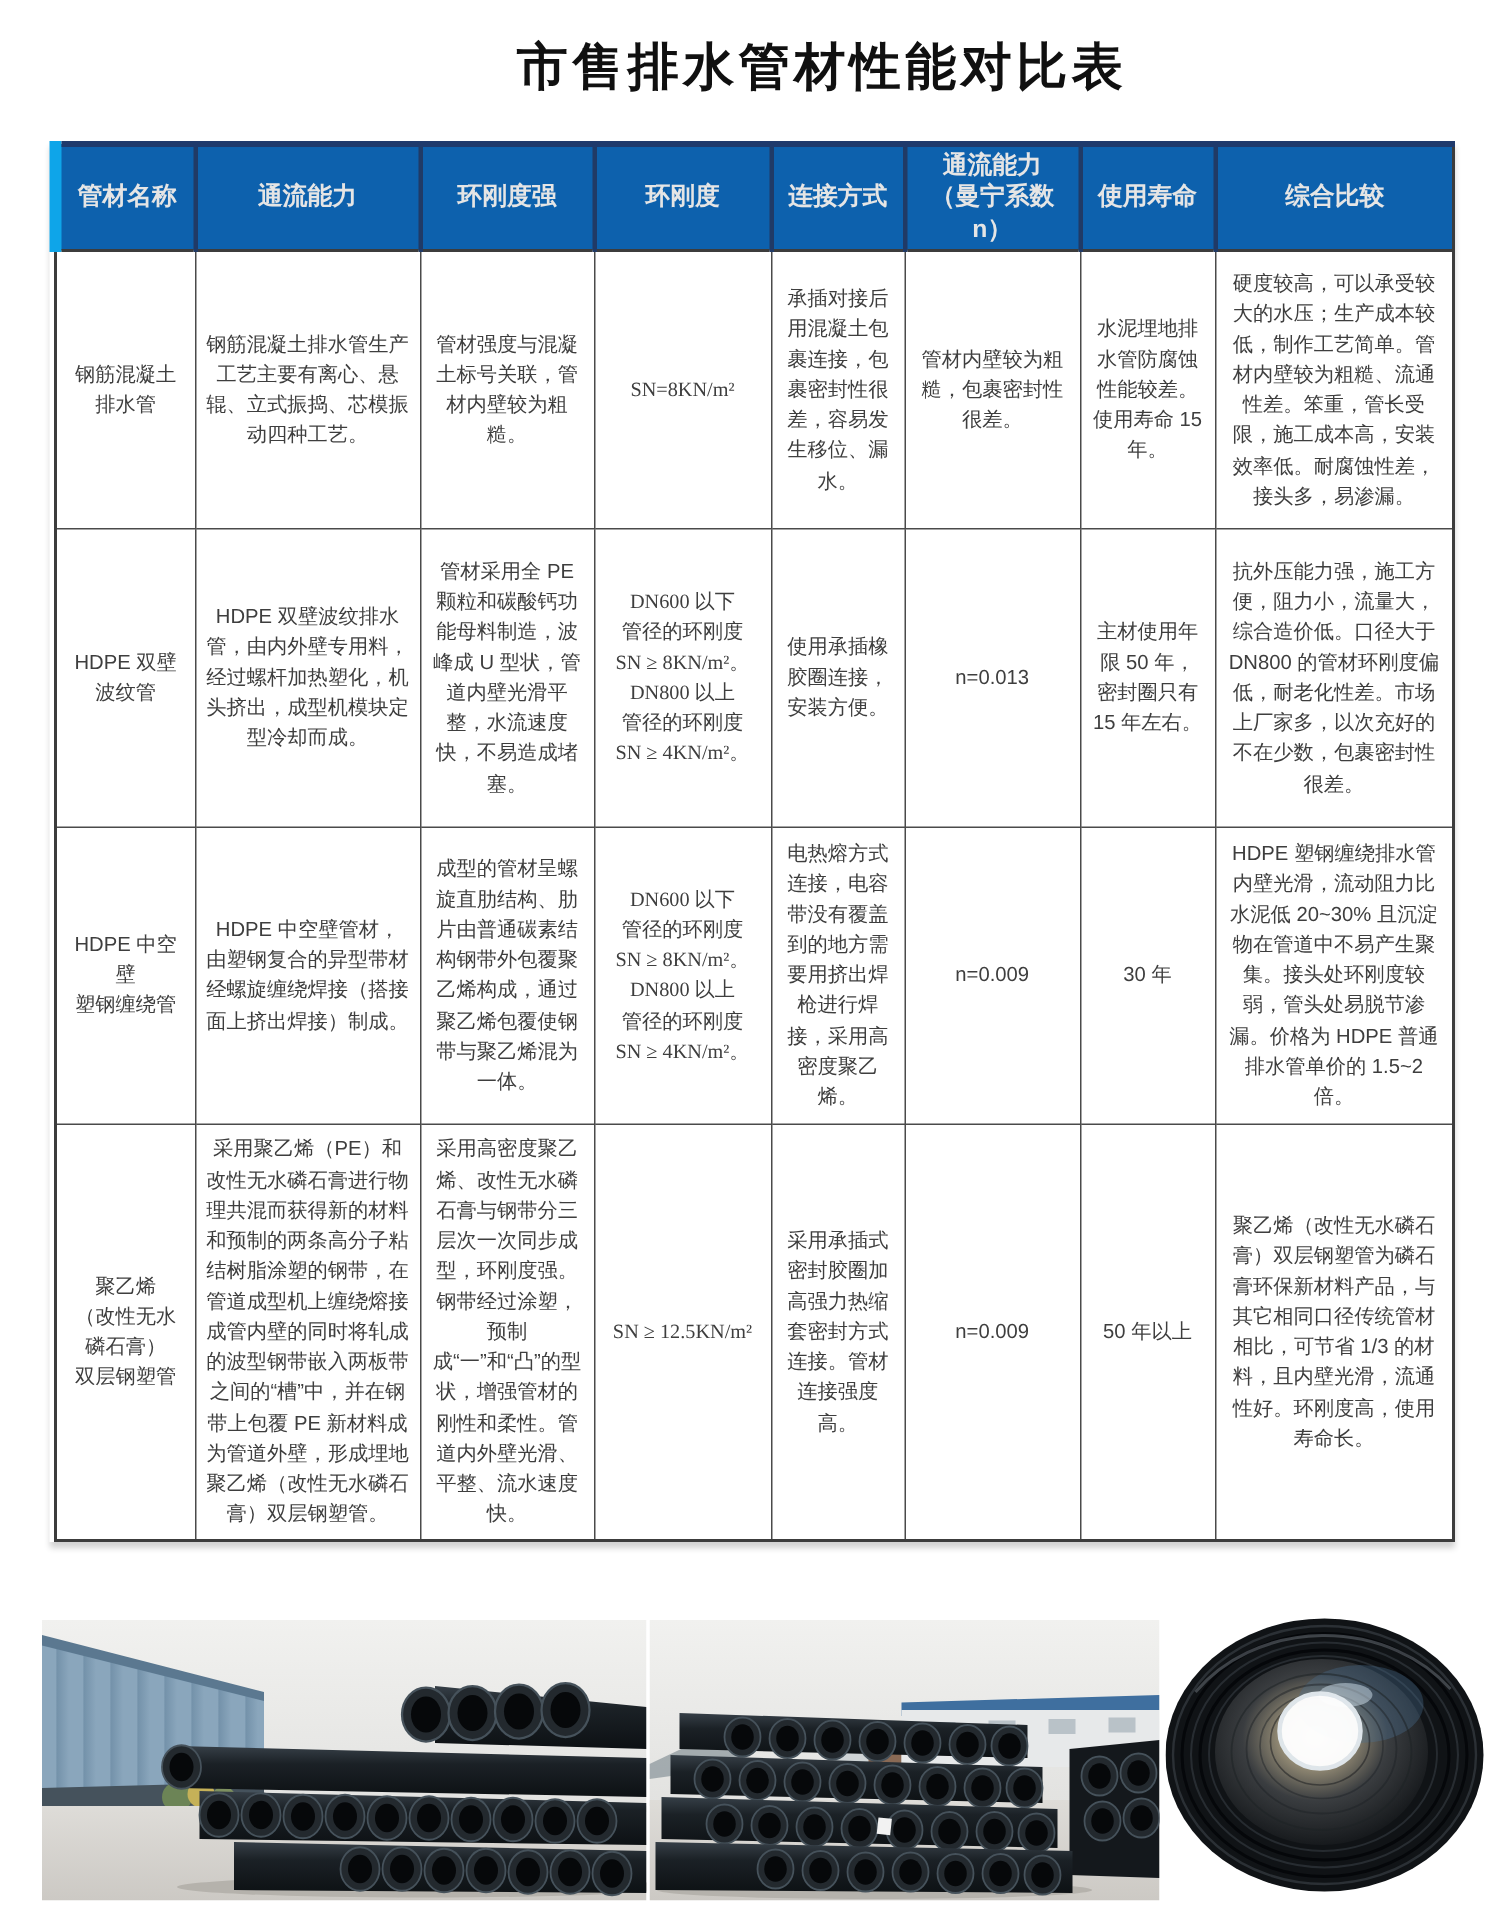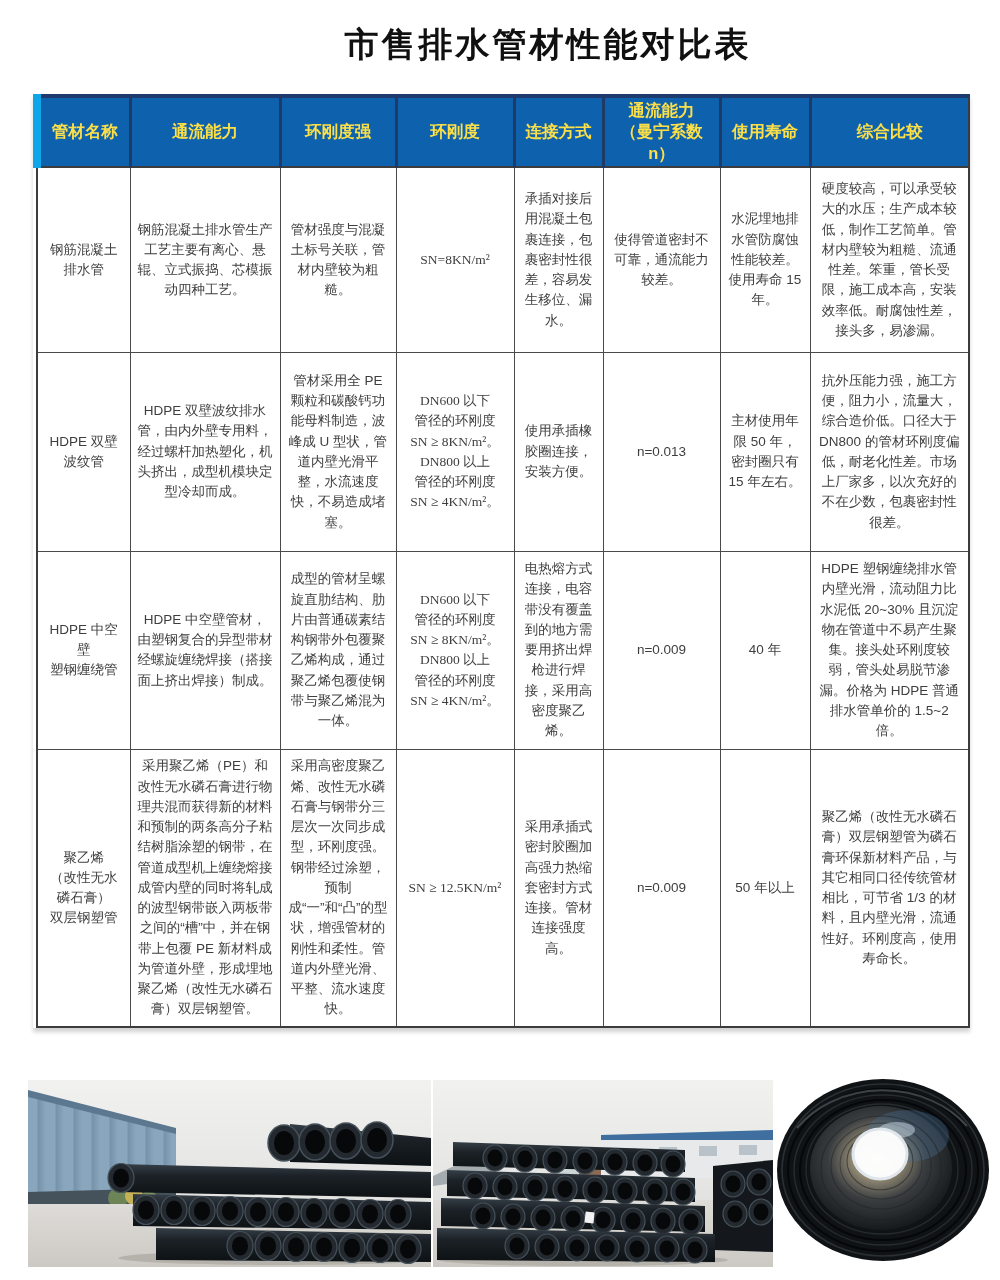--- a/index.html
+++ b/index.html
@@ -5,21 +5,21 @@
   html,body{margin:0;padding:0;background:#ffffff;}
   .page{position:relative;width:1000px;height:1280px;background:#ffffff;overflow:hidden;
         font-family:"Liberation Sans","DejaVu Sans",sans-serif;}
   .title{position:absolute;top:22px;left:0;width:100%;text-align:center;
          font-size:34px;font-weight:700;color:#101010;letter-spacing:3px;padding-left:48px;}
   .tablewrap{position:absolute;left:33px;top:94px;width:934px;}
   table.cmp{border-collapse:collapse;table-layout:fixed;width:100%;
             border:2px solid #3c3c3c;border-top:4px solid #1f3a6c;
             box-shadow:0 4px 4px rgba(0,0,0,.18);background:#fff;}
   table.cmp thead tr{height:59px;}
-  table.cmp th{background:#0d61ad;color:#fde047;font-size:16.5px;font-weight:700;
+  table.cmp th{background:#0d61ad;color:#e5e5e5;font-size:16.5px;font-weight:700;
                border-left:3px solid #203a66;border-bottom:2px solid #3c3c3c;
                padding:2px 3px;white-space:pre-line;line-height:1.3;}
   table.cmp th:first-child{border-left:8px solid #0ea5e9;}
   table.cmp td{border:1px solid #4a4a4a;color:#3e3e3e;font-size:13.5px;line-height:1.5;
                padding:4px 7px;vertical-align:middle;text-align:center;font-weight:500;}
   td.just{text-align:justify;text-align-last:center;}
   td.pre{white-space:pre-line;font-family:Liberation Serif, serif;}
   td.name{font-size:14px;white-space:pre-line;}
   tr.r1{height:185px;} tr.r2{height:199px;} tr.r3{height:198px;} tr.r4{height:278px;}
   .photo{position:absolute;display:block;}
@@ -60,21 +60,21 @@
         </tr>
       </thead>
       <tbody>
         <tr class="r1">
           <td class="name">钢筋混凝土
 排水管</td>
           <td class="just">钢筋混凝土排水管生产工艺主要有离心、悬辊、立式振捣、芯模振动四种工艺。</td>
           <td class="just">管材强度与混凝土标号关联，管材内壁较为粗糙。</td>
           <td class="pre">SN=8KN/m²</td>
           <td class="just">承插对接后用混凝土包裹连接，包裹密封性很差，容易发生移位、漏水。</td>
-          <td class="just">使得管道密封不可靠，通流能力较差。</td>
+          <td class="just">管材内壁较为粗糙，包裹密封性很差。</td>
           <td class="just">水泥埋地排水管防腐蚀性能较差。使用寿命 15 年。</td>
           <td class="just">硬度较高，可以承受较大的水压；生产成本较低，制作工艺简单。管材内壁较为粗糙、流通性差。笨重，管长受限，施工成本高，安装效率低。耐腐蚀性差，接头多，易渗漏。</td>
         </tr>
         <tr class="r2">
           <td class="name">HDPE 双壁
 波纹管</td>
           <td class="just">HDPE 双壁波纹排水管，由内外壁专用料，经过螺杆加热塑化，机头挤出，成型机模块定型冷却而成。</td>
           <td class="just">管材采用全 PE 颗粒和碳酸钙功能母料制造，波峰成 U 型状，管道内壁光滑平整，水流速度快，不易造成堵塞。</td>
           <td class="pre">DN600 以下
 管径的环刚度
@@ -93,21 +93,21 @@
           <td class="just">HDPE 中空壁管材，由塑钢复合的异型带材经螺旋缠绕焊接（搭接面上挤出焊接）制成。</td>
           <td class="just">成型的管材呈螺旋直肋结构、肋片由普通碳素结构钢带外包覆聚乙烯构成，通过聚乙烯包覆使钢带与聚乙烯混为一体。</td>
           <td class="pre">DN600 以下
 管径的环刚度
 SN ≥ 8KN/m²。
 DN800 以上
 管径的环刚度
 SN ≥ 4KN/m²。</td>
           <td class="just">电热熔方式连接，电容带没有覆盖到的地方需要用挤出焊枪进行焊接，采用高密度聚乙烯。</td>
           <td>n=0.009</td>
-          <td>40 年</td>
+          <td>30 年</td>
           <td class="just">HDPE 塑钢缠绕排水管内壁光滑，流动阻力比水泥低 20~30% 且沉淀物在管道中不易产生聚集。接头处环刚度较弱，管头处易脱节渗漏。价格为 HDPE 普通排水管单价的 1.5~2 倍。</td>
         </tr>
         <tr class="r4">
           <td class="name">聚乙烯
 （改性无水
 磷石膏）
 双层钢塑管</td>
           <td class="just">采用聚乙烯（PE）和改性无水磷石膏进行物理共混而获得新的材料和预制的两条高分子粘结树脂涂塑的钢带，在管道成型机上缠绕熔接成管内壁的同时将轧成的波型钢带嵌入两板带之间的“槽”中，并在钢带上包覆 PE 新材料成为管道外壁，形成埋地聚乙烯（改性无水磷石膏）双层钢塑管。</td>
           <td class="just">采用高密度聚乙烯、改性无水磷石膏与钢带分三层次一次同步成型，环刚度强。钢带经过涂塑，预制成“一”和“凸”的型状，增强管材的刚性和柔性。管道内外壁光滑、平整、流水速度快。</td>
           <td class="pre">SN ≥ 12.5KN/m²</td>

